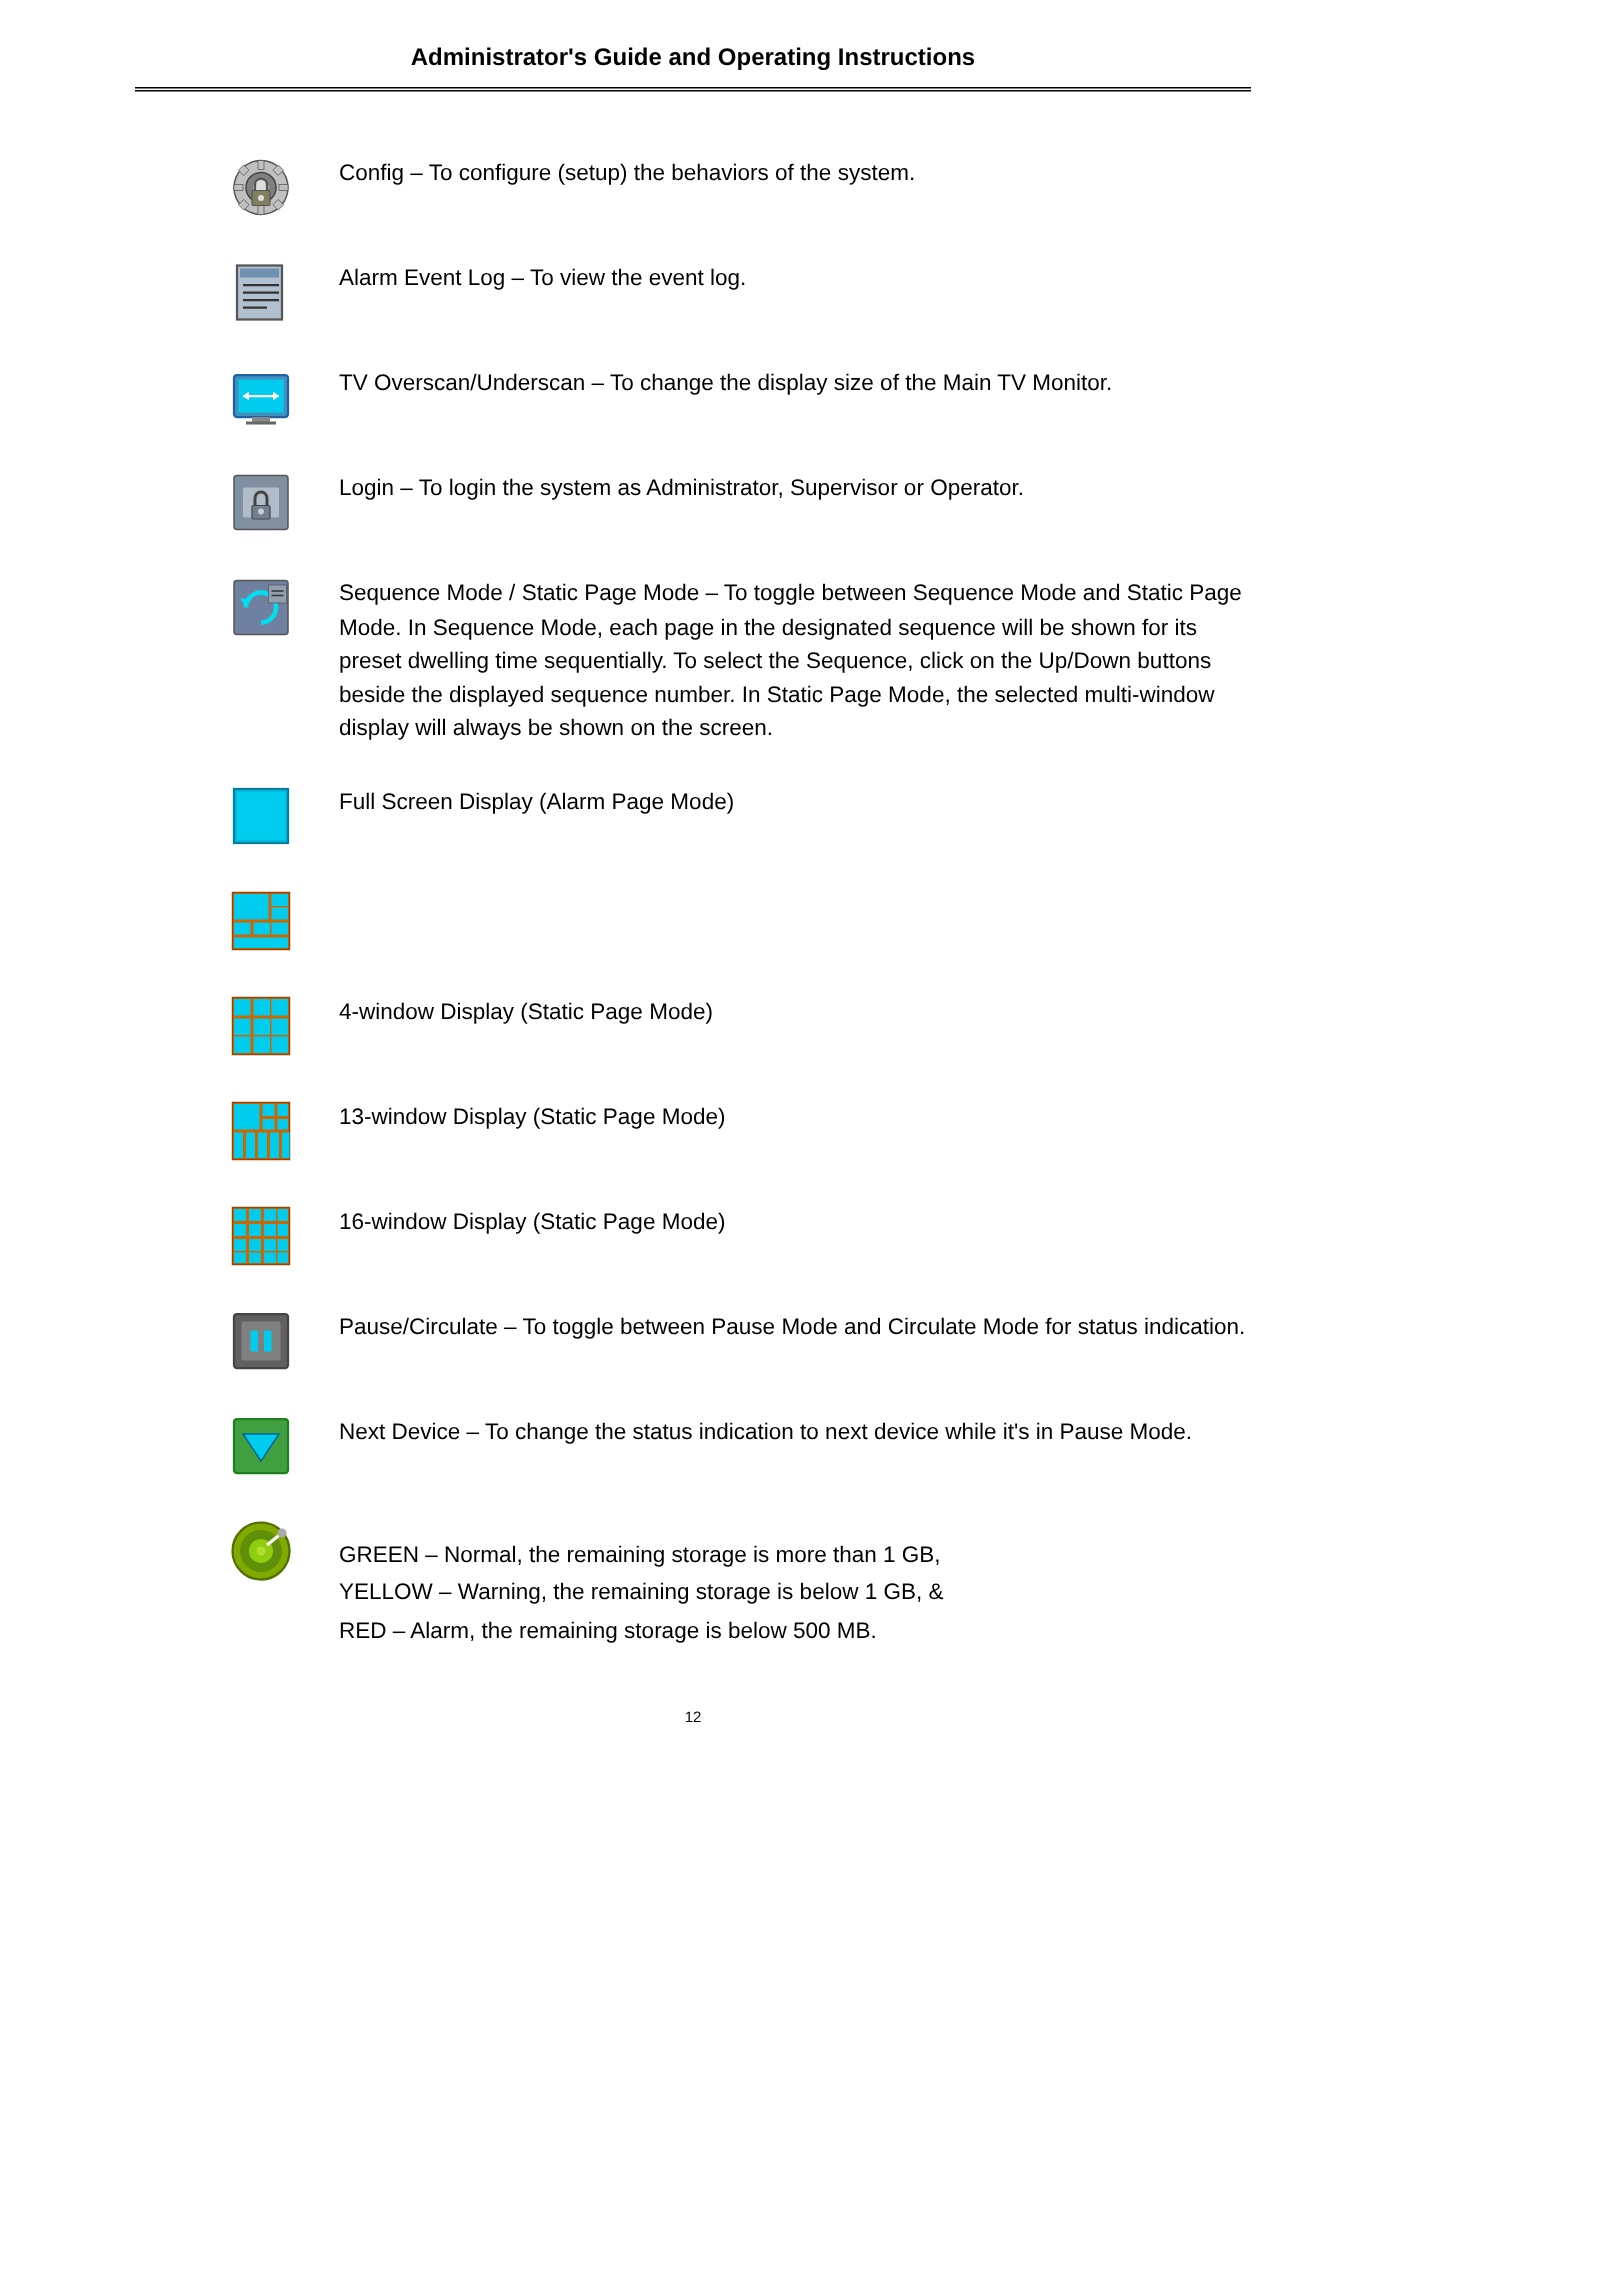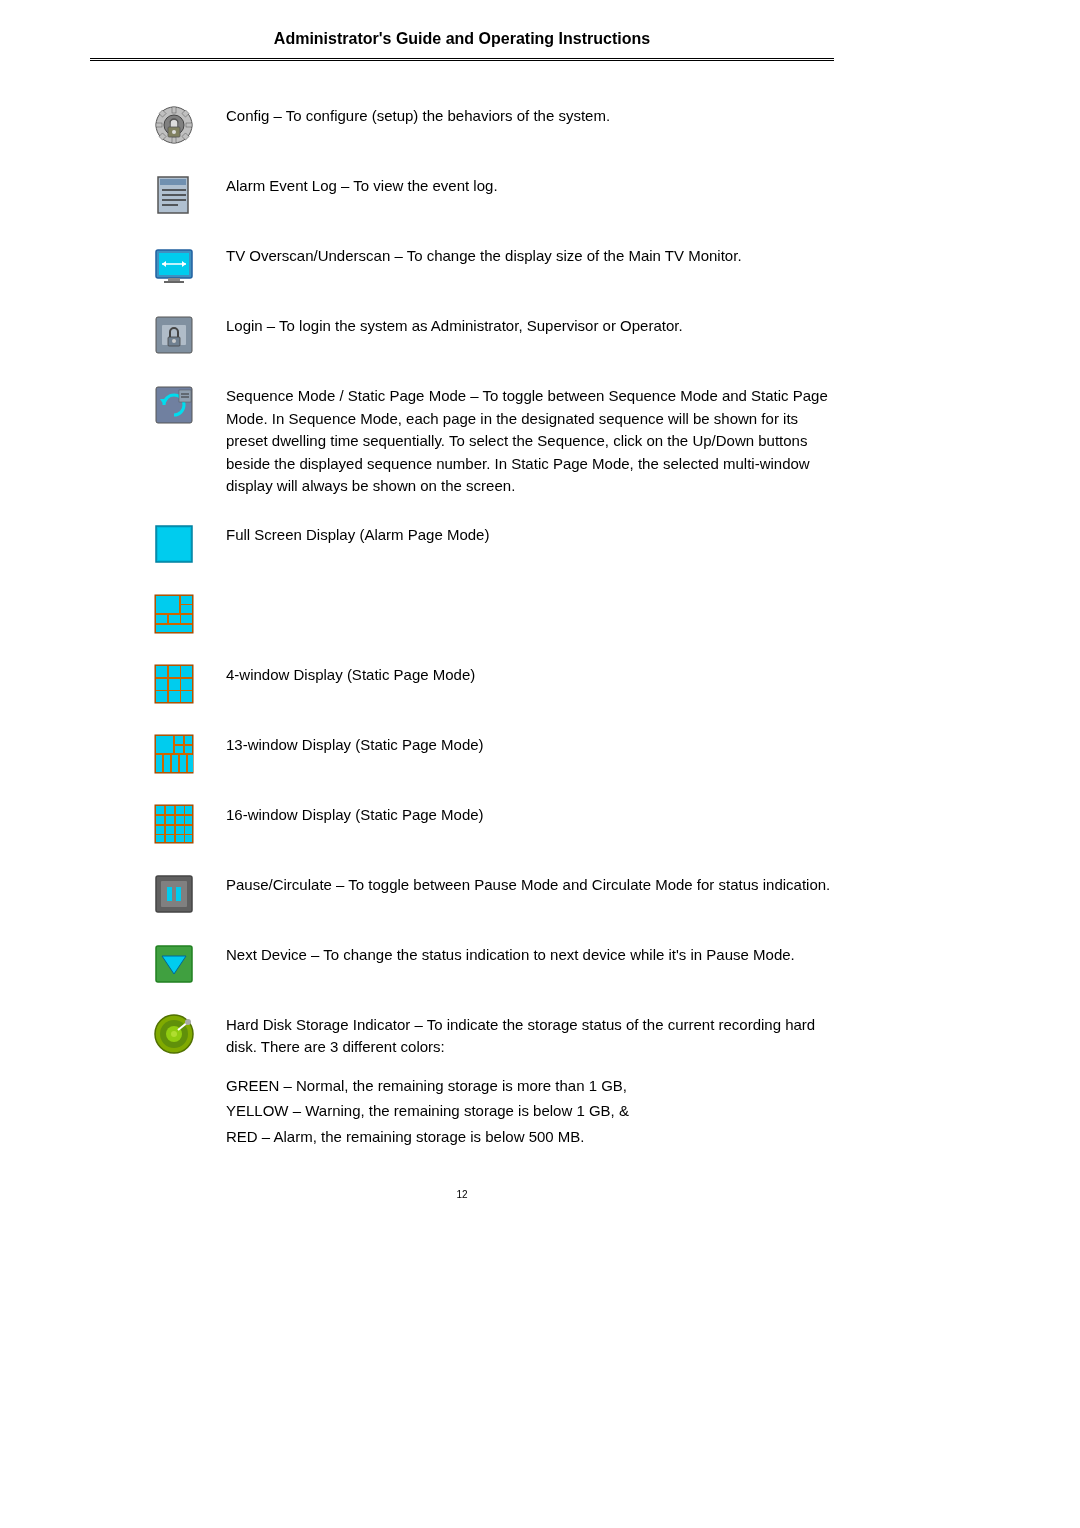--- a/index.html
+++ b/index.html
@@ -286,21 +286,20 @@
           <circle cx="20" cy="20" r="19" fill="#80aa00" stroke="#507000" stroke-width="1.5"></circle>
           <circle cx="20" cy="20" r="14" fill="#60900a"></circle>
           <circle cx="20" cy="20" r="8" fill="#90cc10"></circle>
           <circle cx="20" cy="20" r="3" fill="#b0dd30"></circle>
 
           <line x1="24" y1="16" x2="34" y2="8" stroke="#fff" stroke-width="2"></line>
           <circle cx="34" cy="8" r="3" fill="#aaaaaa"></circle>
         </svg>
       </div>
       <div style="flex: 1;">
-        <div class="item-text">Hard Disk Storage Indicator – To indicate the storage status of the current recording hard disk.   There are 3 different colors:</div>
         <div style="padding-top: 14px; line-height: 1.7;">
           <div>GREEN – Normal, the remaining storage is more than 1 GB,</div>
           <div>YELLOW – Warning, the remaining storage is below 1 GB, &amp;</div>
           <div>RED – Alarm, the remaining storage is below 500 MB.</div>
         </div>
       </div>
     </li>
 
   </ul>
 

